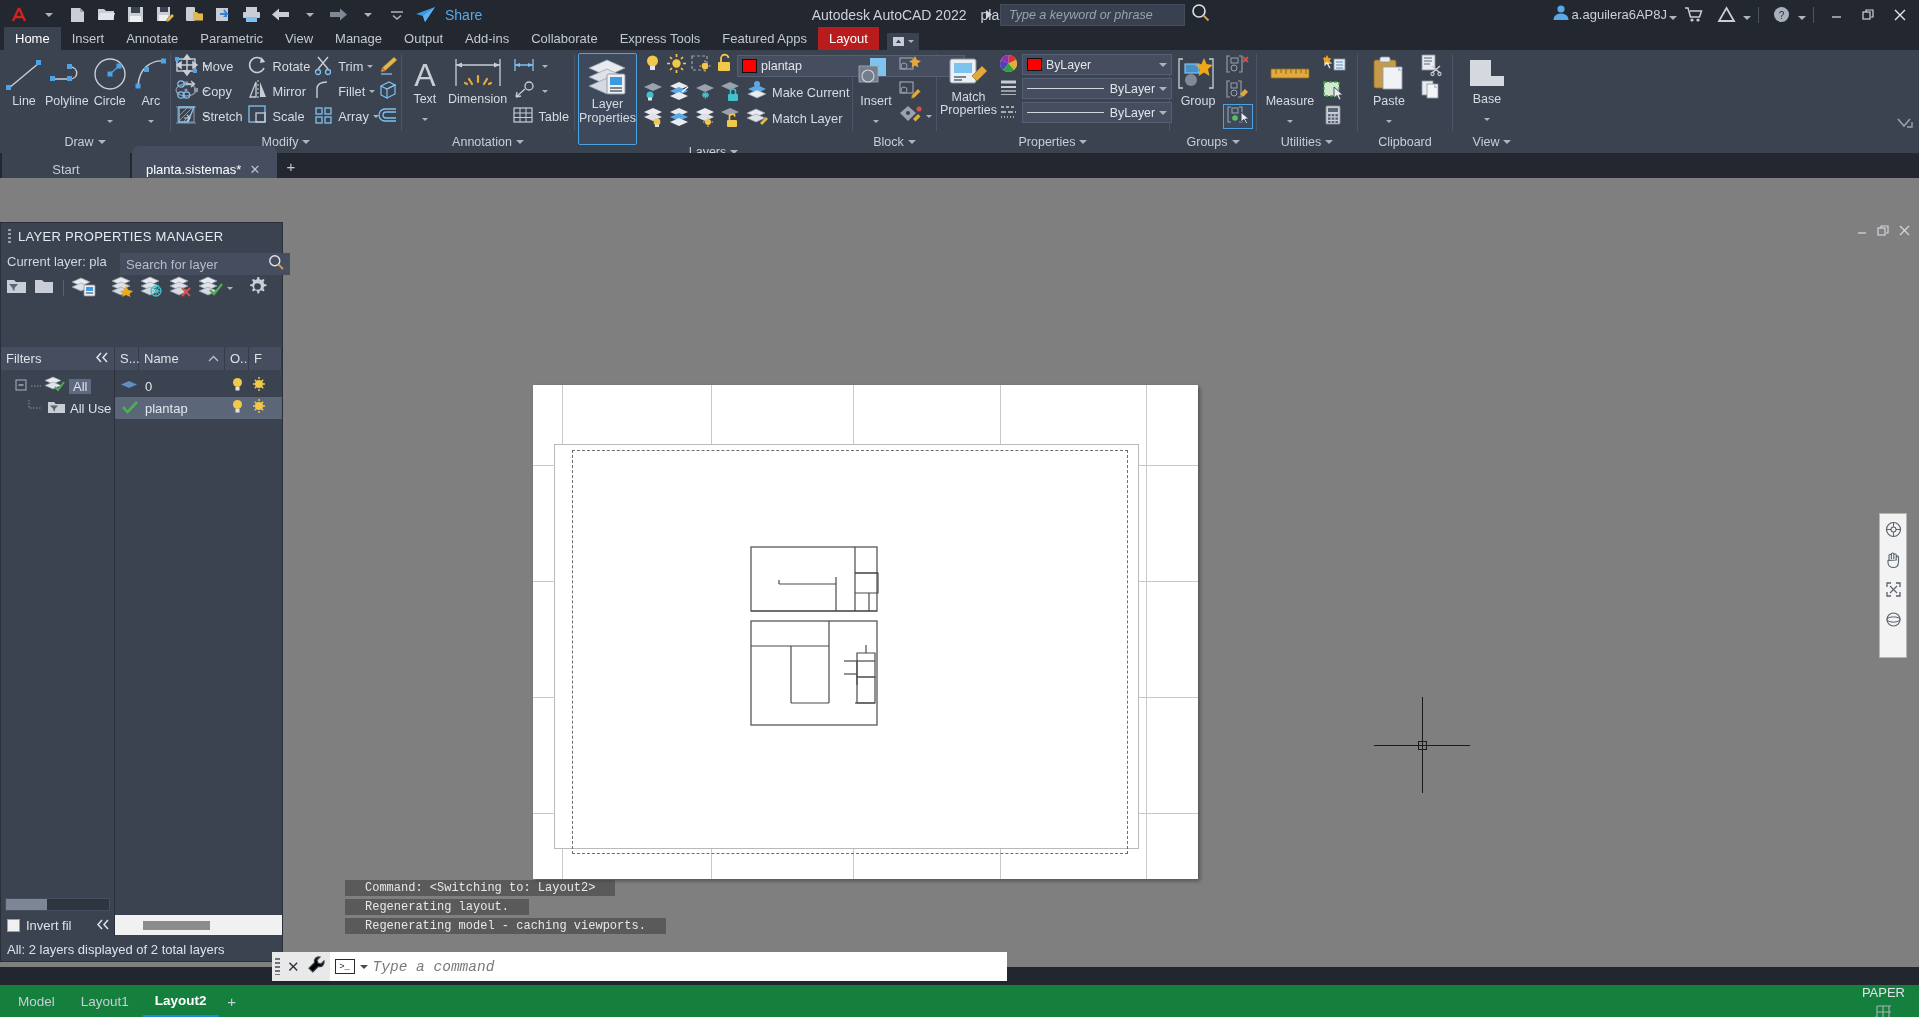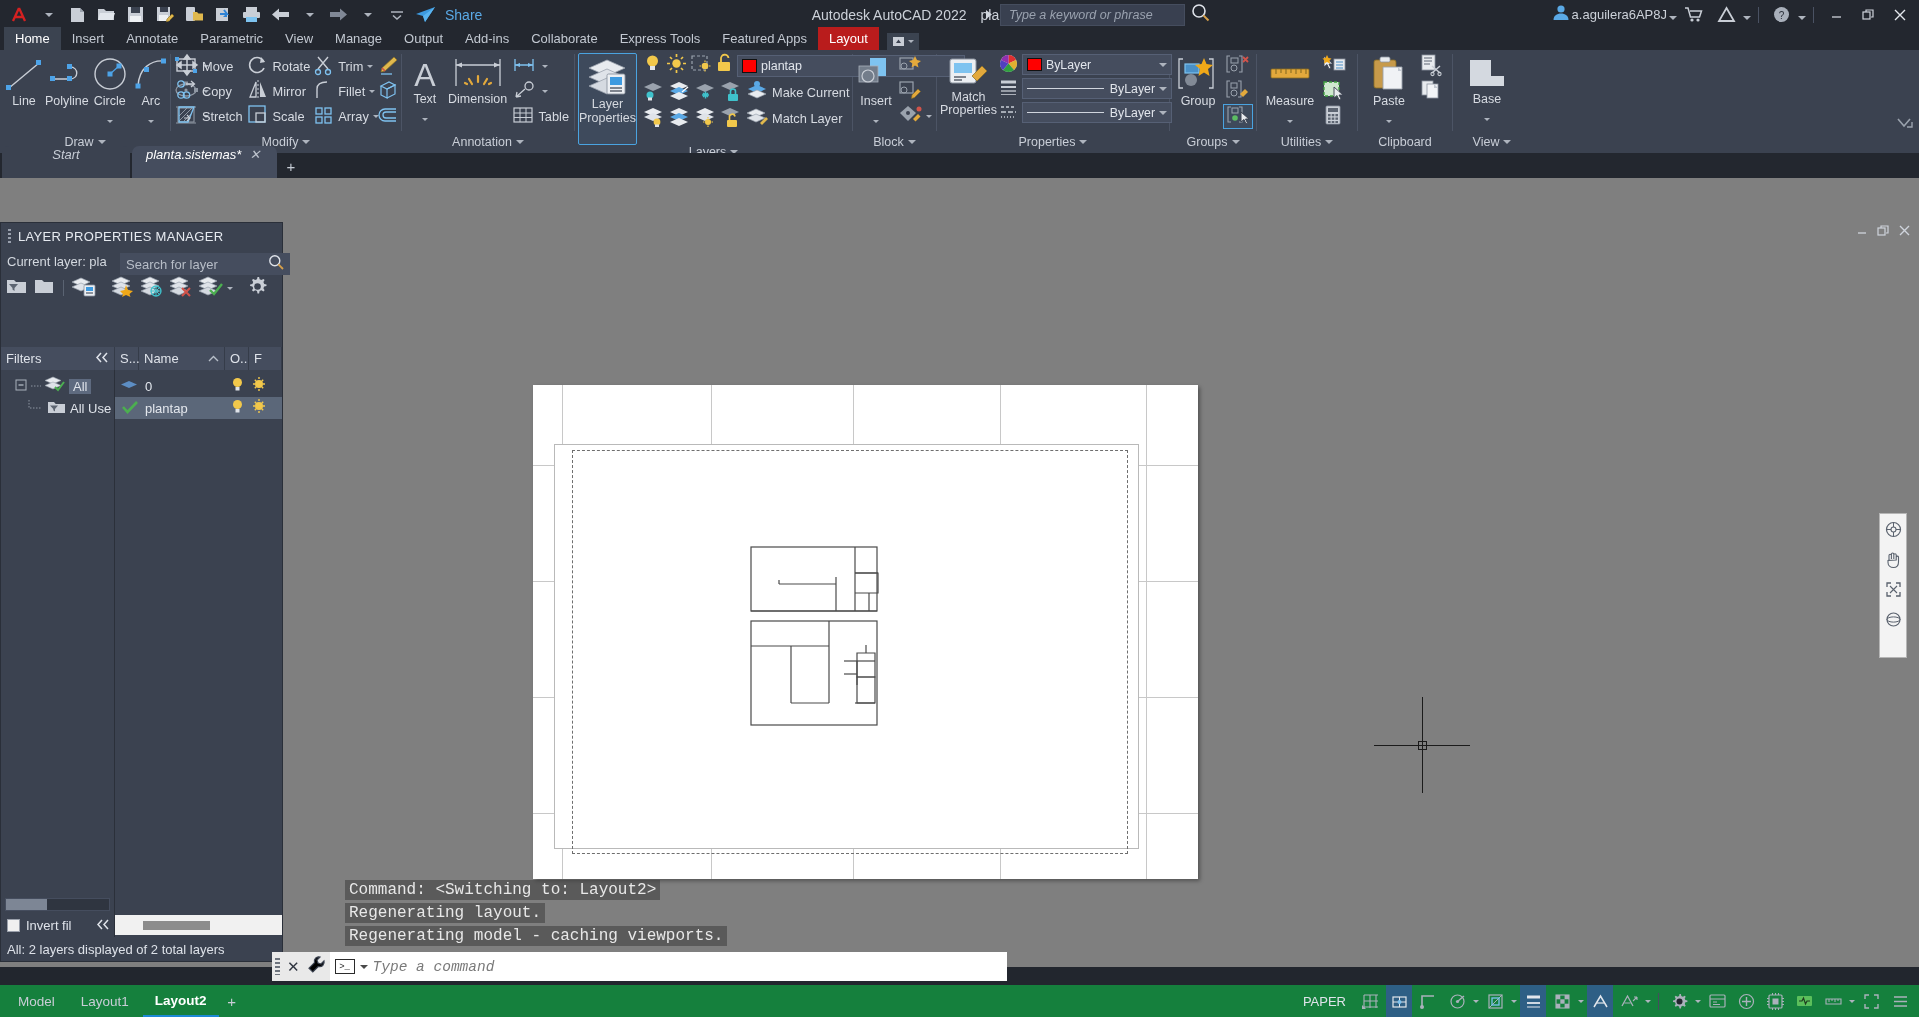--- a/index.html
+++ b/index.html
@@ -101,22 +101,22 @@
   .prop-combo .swatch { width: 15px; height: 13px; background: #ff0000; border: 1px solid #111; }
   .linepv { flex: 1; height: 1px; background: #d0d5dd; margin-right: 2px; }
 
   
   .filetabs {
     position: absolute; top: 153px; left: 0; width: 1919px; height: 25px; background: #23272f;
     display: flex; align-items: flex-end; padding-left: 2px;
   }
   .ftab {
     height: 23px; min-width: 80px; padding: 16px 14px; background: #3b4250;
-    border-radius: 7px 7px 0 0; display: flex; align-items: flex-end; gap: 8px;
-    font-size: 13px; color: #c6ccd5; margin-right: 2px; cursor: default; font-style: italic;
+    border-radius: 7px 7px 0 0; display: flex; align-items: flex-start; gap: 8px;
+    font-size: 13px; color: #c6ccd5; margin-right: 2px; cursor: default;
   }
   .ftab.active { background: #454d5e; color: #ffffff; }
   .ftab .x { font-size: 13px; color: #bcc2cc; }
   .ftab-add { width: 24px; height: 23px; display: flex; align-items: center; justify-content: center;
               font-size: 15px; color: #c6ccd5; }
 
   
   .canvas {
     position: absolute; top: 178px; left: 0; width: 1919px; height: 789px;
     background: #7f7f7f; overflow: hidden;
@@ -192,21 +192,21 @@
     height: 24px; display: flex; align-items: center; padding-left: 6px;
     font-size: 13px; color: #dde1e8;
   }
   .lpm-wbtns { position: absolute; right: 8px; top: 224px; display: flex; gap: 8px; align-items: center; }
   .lpm-wbtns span { font-size: 12px; color: #cfd4dc; }
 
   
   .cmd-hist { position: absolute; left: 345px; top: 880px; display: flex; flex-direction: column; gap: 3px; }
   .cmd-hist div {
     background: rgba(60,60,60,.55); color: #e8e8e8;
-    font-family: "Liberation Mono", monospace; font-size: 16px; padding: 1px 4px; width: fit-content;
+    font-family: "Liberation Mono", monospace; font-size: 12px; padding: 1px 20px; width: fit-content;
   }
   .cmdbar {
     position: absolute; left: 272px; top: 952px; width: 735px; height: 29px;
     background: #e9e9e9; display: flex; align-items: center; gap: 4px;
   }
   .cmdbar .gripdots { width: 5px; height: 17px; margin-left: 3px;
      background: repeating-linear-gradient(to bottom, #6d737d 0 2px, transparent 2px 4px); }
   .cmdbar .cx { color: #2f3540; font-size: 15px; padding: 0 3px; }
   .cmd-input {
     flex: 1; height: 29px; background: #ffffff; display: flex; align-items: center; gap: 5px; padding-left: 5px;
@@ -222,21 +222,21 @@
 
   
   .statusbar {
     position: absolute; left: 0; bottom: 0; width: 1919px; height: 32px;
     background: #15803d; display: flex; align-items: center;
   }
   .lay-tabs { display: flex; align-items: center; height: 32px; padding-left: 6px; gap: 2px; }
   .lay-tab { padding: 0 12px; height: 32px; display: flex; align-items: center; font-size: 13.5px; color: #c8cdd6; }
   .lay-tab.active { color: #ffffff; font-weight: bold; border-bottom: 2px solid #1c89d4; }
   .lay-add { width: 22px; height: 32px; display: flex; align-items: center; justify-content: center; color: #c8cdd6; font-size: 15px; }
-  .status-right { margin-left: auto; display: flex; align-items: center; gap: 3px; padding-right: 6px; height: 32px; }
+  .status-right { margin-left: auto; display: flex; align-items: center; gap: 3px; padding-right: 6px; height: 32px; flex-direction: column; }
   .sb-item { height: 32px; min-width: 26px; display: flex; align-items: center; justify-content: center; padding: 0 3px; }
   .sb-item.on { background: #2e5f85; }
   .sb-text { font-size: 13px; color: #dfe3ea; padding: 0 8px; }
   .sb-sep { width: 1px; height: 17px; background: #454d5e; margin: 0 4px; }
   svg { overflow: visible; }
 </style>
 </head>
 <body>
 
 <div id="app">

